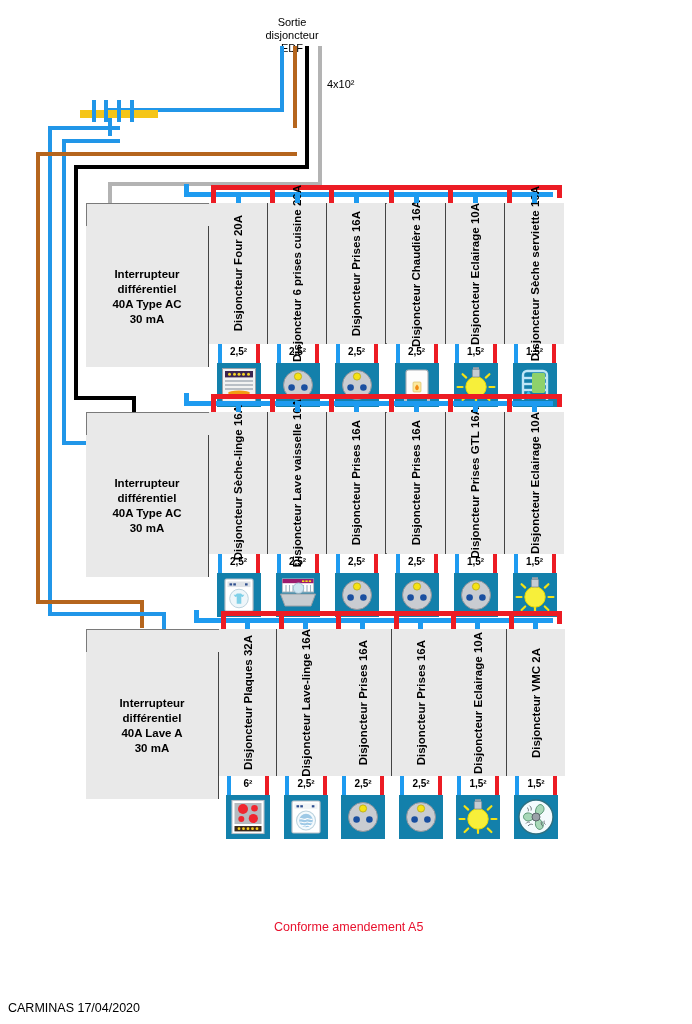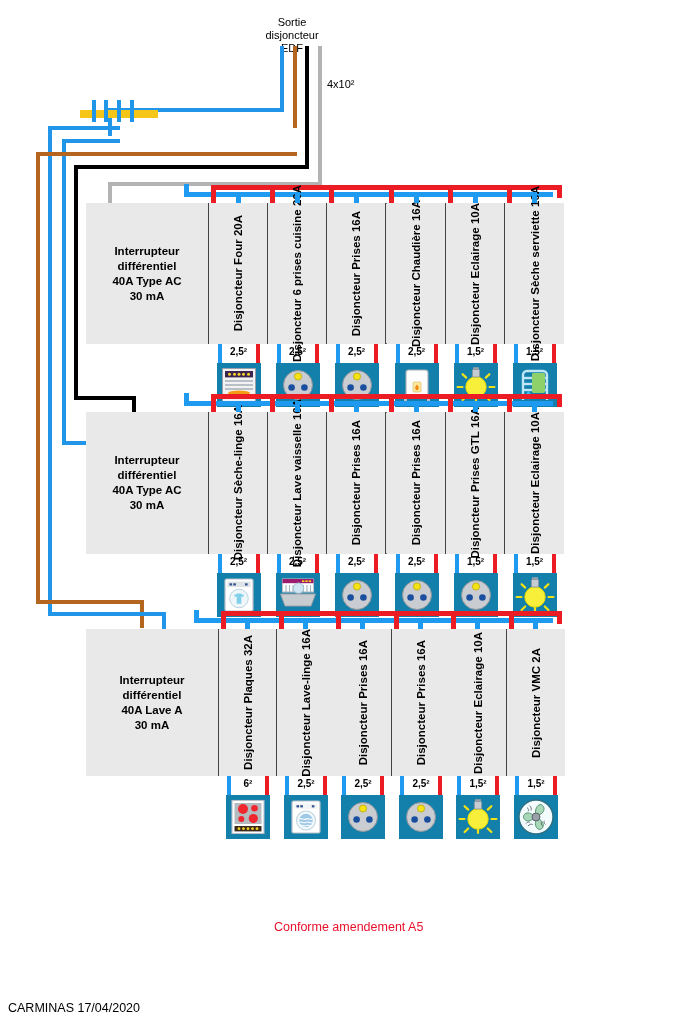--- a/index.html
+++ b/index.html
@@ -16,21 +16,21 @@
 
   
   .src-label{position:absolute;text-align:center;font-size:11px;line-height:13px;
              font-weight:400;color:#000;}
   .gauge-label{position:absolute;font-size:11px;color:#000;}
 
   
   .panel{position:absolute;border:1px solid #7a7a7a;background:#e9e9e9;box-sizing:border-box;}
   .rcd{position:absolute;box-sizing:border-box;background:#e9e9e9;
        display:flex;align-items:center;justify-content:center;text-align:center;
-       font-size:11.5px;font-weight:bold;line-height:15px;border-right:1px solid #444;}
+       font-size:11.5px;font-weight:bold;line-height:15px;border-right:1px solid #444;margin-top:23px;}
   .brk{position:absolute;box-sizing:border-box;background:#e9e9e9;
        border-right:1px solid #444;
        display:flex;align-items:center;justify-content:center;}
   .brk:last-of-type{border-right:none;}
   .brk-txt{writing-mode:vertical-rl;transform:rotate(180deg);
            text-align:center;font-size:11.5px;font-weight:bold;line-height:14px;
            white-space:pre;letter-spacing:0px;}
 
   
   .bar-red{position:absolute;background:#ec1c24;height:5px;}

